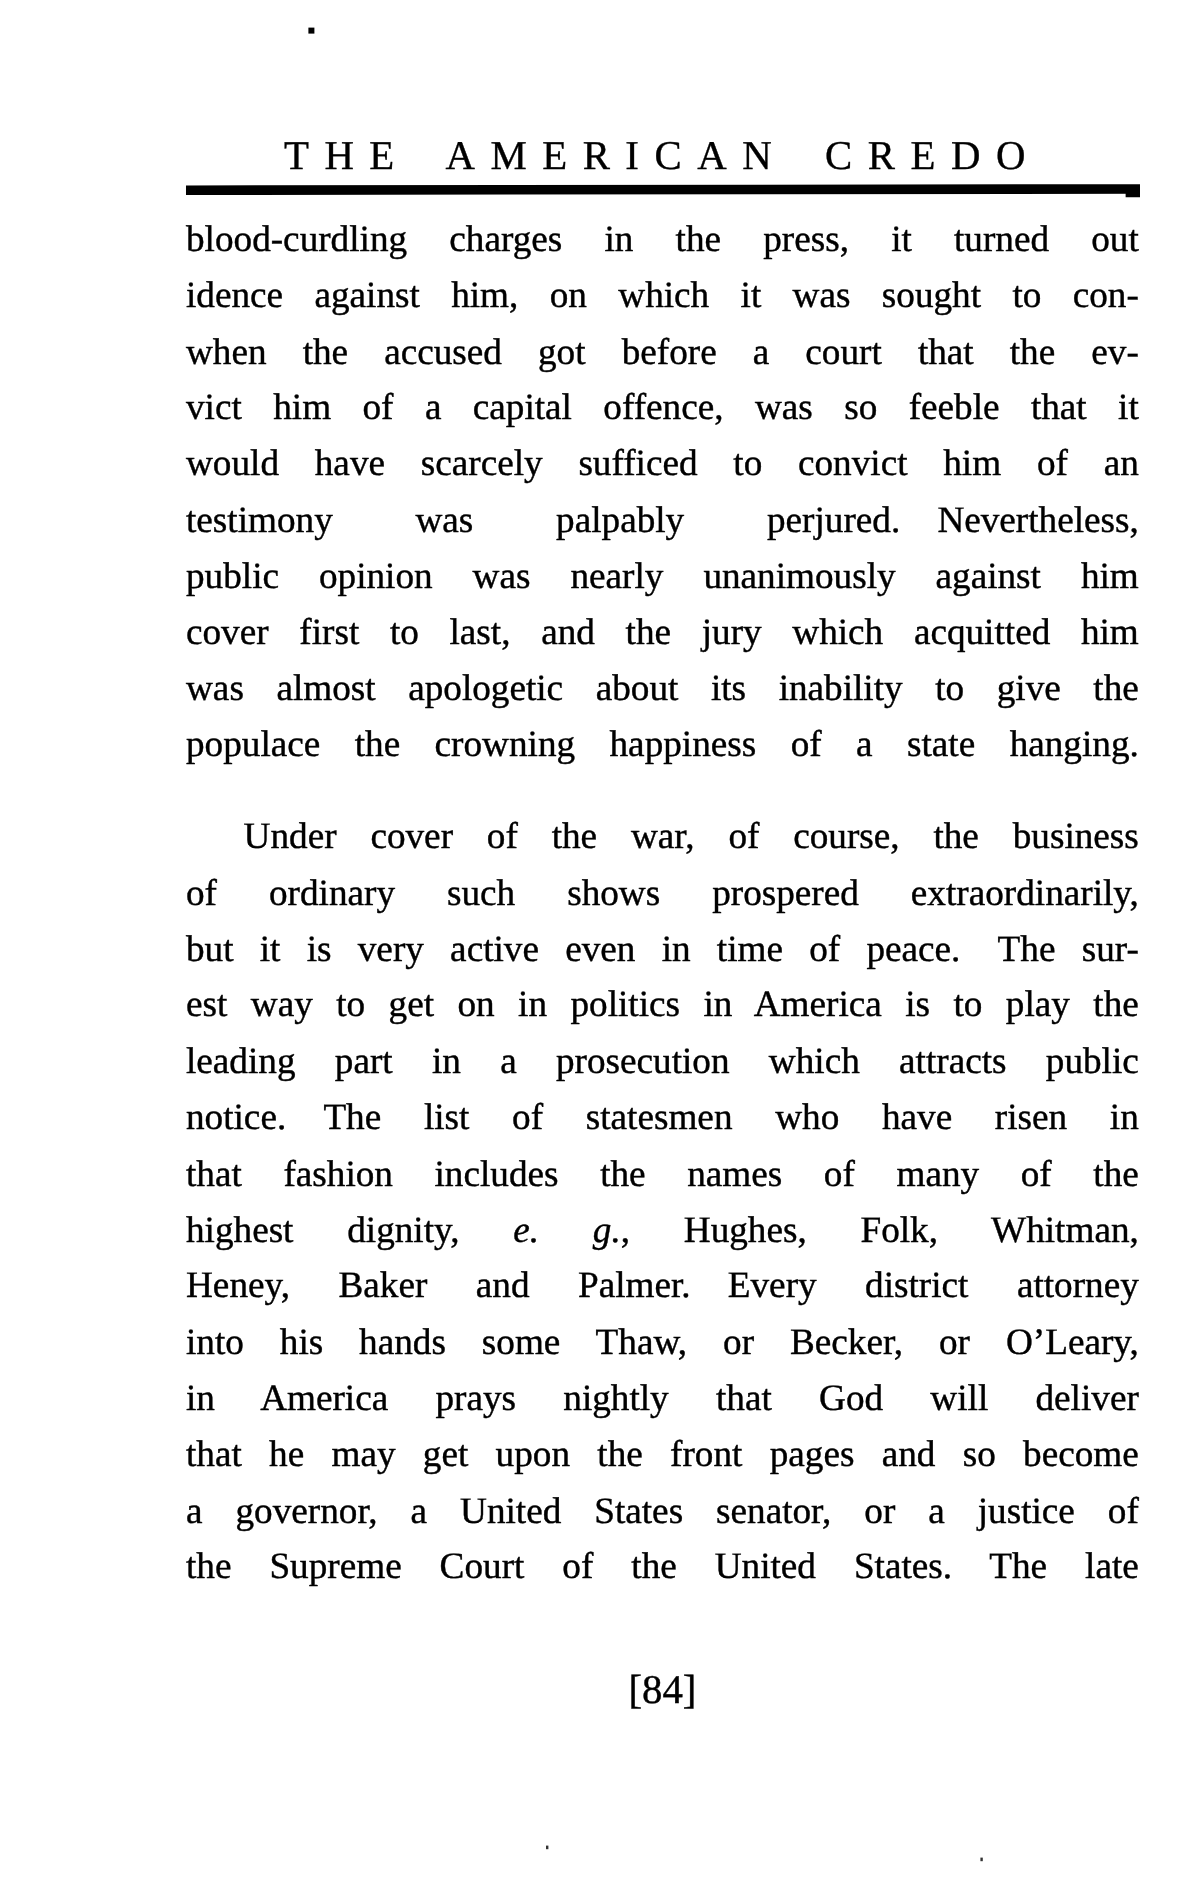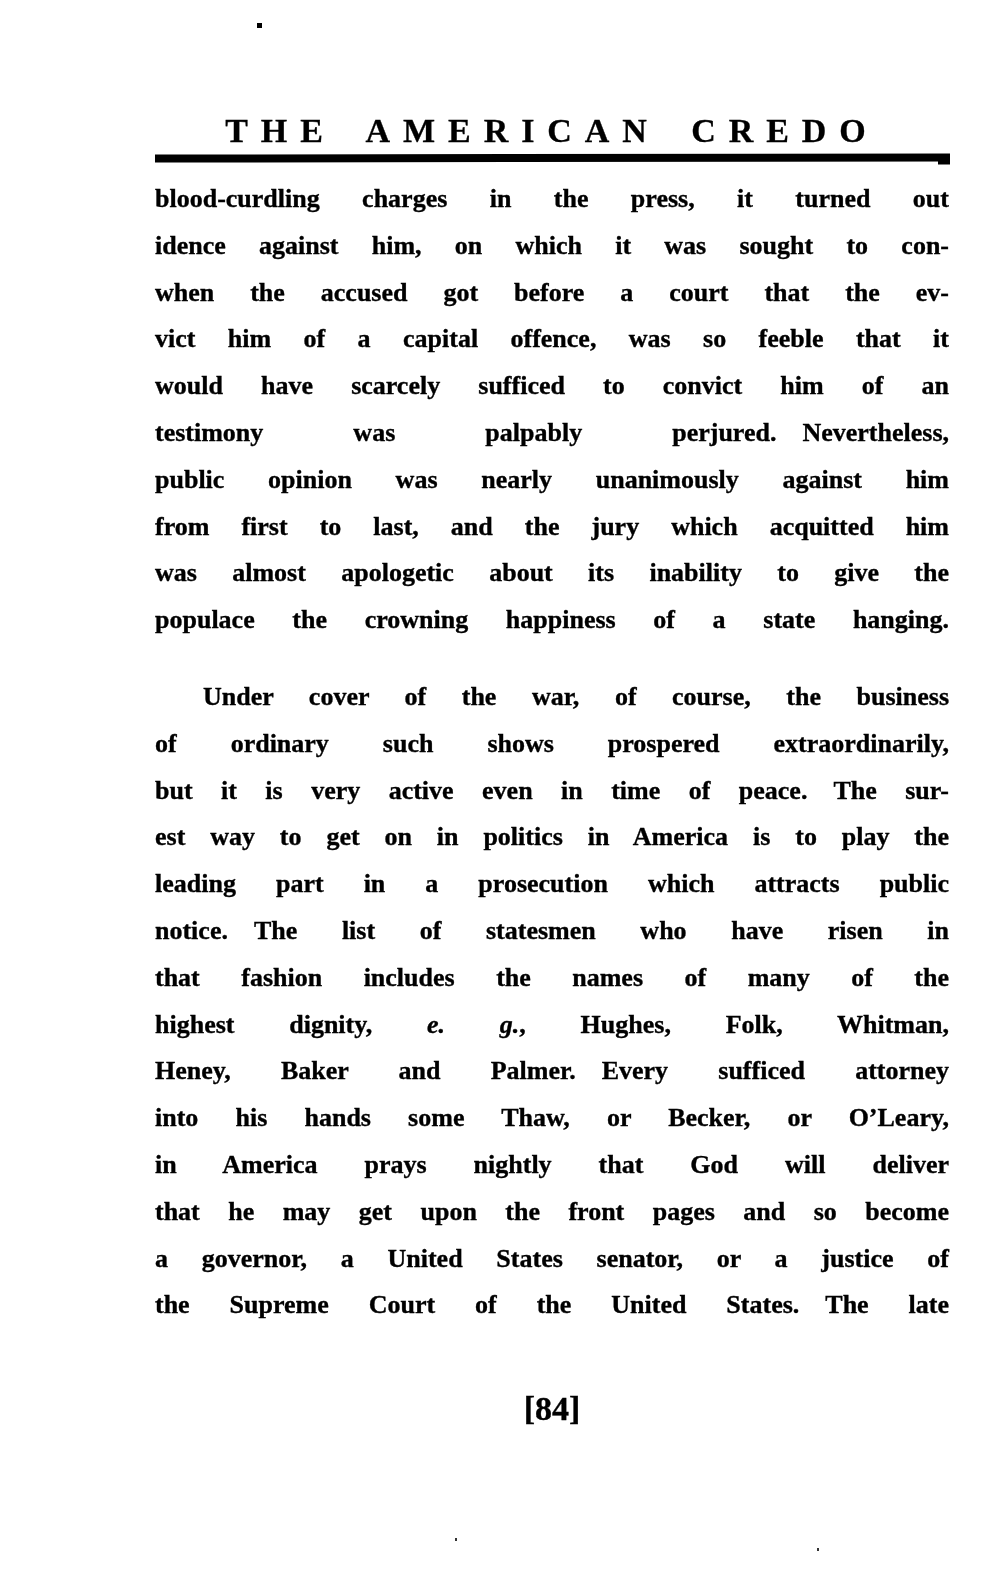--- a/index.html
+++ b/index.html
@@ -5,21 +5,20 @@
   :root { --ink:#000000; --paper:#ffffff; }
   * { margin:0; padding:0; box-sizing:border-box; }
   html, body { background:var(--paper); }
   body { width:1000px; height:1582px; position:relative; }
 
   .page {
     position:relative; width:1000px; height:1582px;
     background:var(--paper); color:var(--ink);
     font-family:"Liberation Serif","DejaVu Serif",serif;
     overflow:hidden;
-    font-weight:bold;
   }
 
   .running-header {
     position:absolute; left:155px; top:112px; width:794px;
     text-align:center; font-size:34px; line-height:38px;
     letter-spacing:0.38em; word-spacing:0.30em; white-space:nowrap;
     -webkit-text-stroke:0.3px currentColor;
   }
 
   .header-rule {
@@ -28,21 +27,21 @@
     transform:rotate(-0.08deg);
   }
   
   .header-rule::after {
     content:""; position:absolute; right:0; top:2px; width:12px; height:9px;
     background:var(--ink);
   }
 
   .body-text {
     position:absolute; left:155px; top:176px; width:794px;
-    font-size:26px; line-height:46.8px;
+    font-size:31px; line-height:46.8px;
     -webkit-text-stroke:0.35px currentColor;
   }
   .body-text .line {
     height:46.8px;
     text-align:justify; text-align-last:justify;
     text-justify:inter-word;
   }
   .body-text .line.indent { padding-left:48px;margin-top:30px; }
   .body-text i { font-style:italic; }
 
@@ -68,32 +67,32 @@
   <div class="header-rule"></div>
 
   <div class="body-text">
       <div class="line"><span>blood-curdling charges in the press, it turned out</span></div>
       <div class="line"><span>idence against him, on which it was sought to con-</span></div>
       <div class="line"><span>when the accused got before a court that the ev-</span></div>
       <div class="line"><span>vict him of a capital offence, was so feeble that it</span></div>
       <div class="line"><span>would have scarcely sufficed to convict him of an</span></div>
       <div class="line"><span>testimony was palpably perjured. Nevertheless,</span></div>
       <div class="line"><span>public opinion was nearly unanimously against him</span></div>
-      <div class="line"><span>from first to last, and the jury which acquitted him</span></div>
+      <div class="line"><span>cover first to last, and the jury which acquitted him</span></div>
       <div class="line"><span>was almost apologetic about its inability to give the</span></div>
       <div class="line"><span>populace the crowning happiness of a state hanging.</span></div>
       <div class="line indent"><span>Under cover of the war, of course, the business</span></div>
       <div class="line"><span>of ordinary such shows prospered extraordinarily,</span></div>
       <div class="line"><span>but it is very active even in time of peace. The sur-</span></div>
       <div class="line"><span>est way to get on in politics in America is to play the</span></div>
       <div class="line"><span>leading part in a prosecution which attracts public</span></div>
       <div class="line"><span>notice. The list of statesmen who have risen in</span></div>
       <div class="line"><span>that fashion includes the names of many of the</span></div>
       <div class="line"><span>highest dignity, </span><i>e. g.</i><span>, Hughes, Folk, Whitman,</span></div>
-      <div class="line"><span>Heney, Baker and Palmer. Every sufficed attorney</span></div>
+      <div class="line"><span>Heney, Baker and Palmer. Every district attorney</span></div>
       <div class="line"><span>into his hands some Thaw, or Becker, or O’Leary,</span></div>
       <div class="line"><span>in America prays nightly that God will deliver</span></div>
       <div class="line"><span>that he may get upon the front pages and so become</span></div>
       <div class="line"><span>a governor, a United States senator, or a justice of</span></div>
       <div class="line"><span>the Supreme Court of the United States. The late</span></div>
     </div>
 
   <div class="page-number">[84]</div>
 
   <span class="speck speck-b1"></span>

